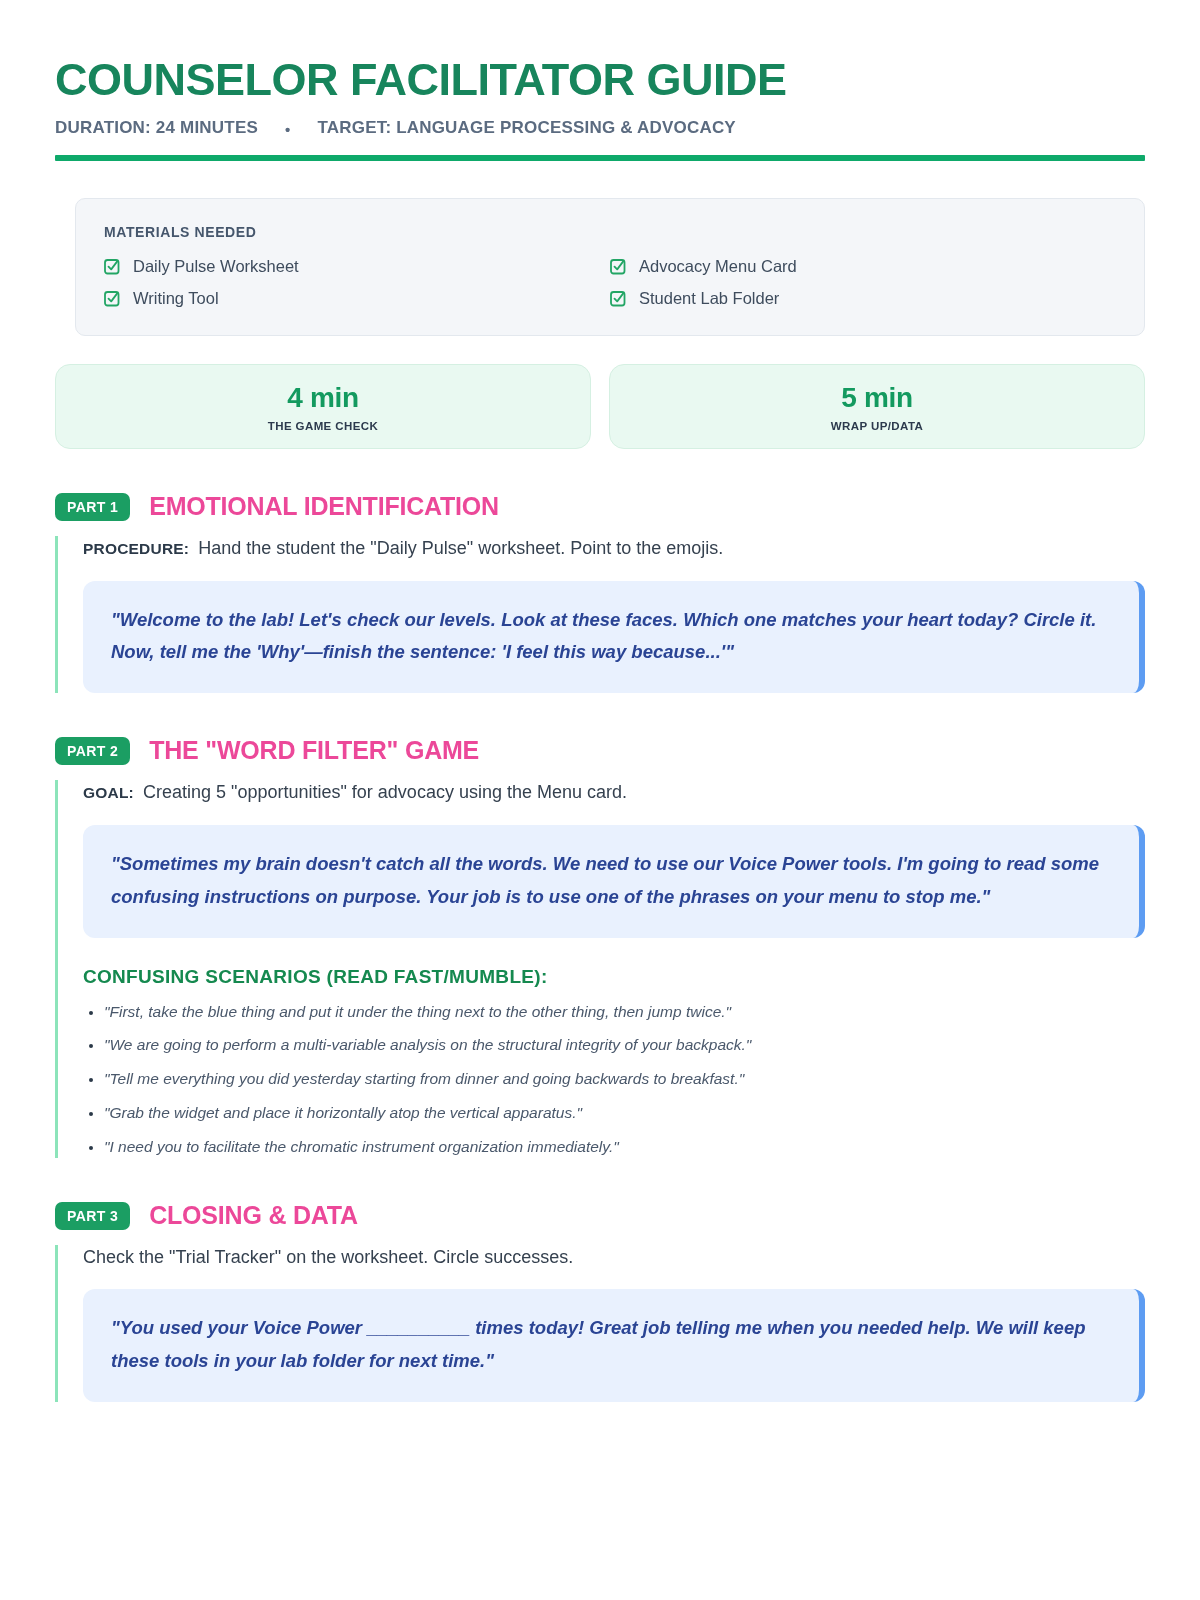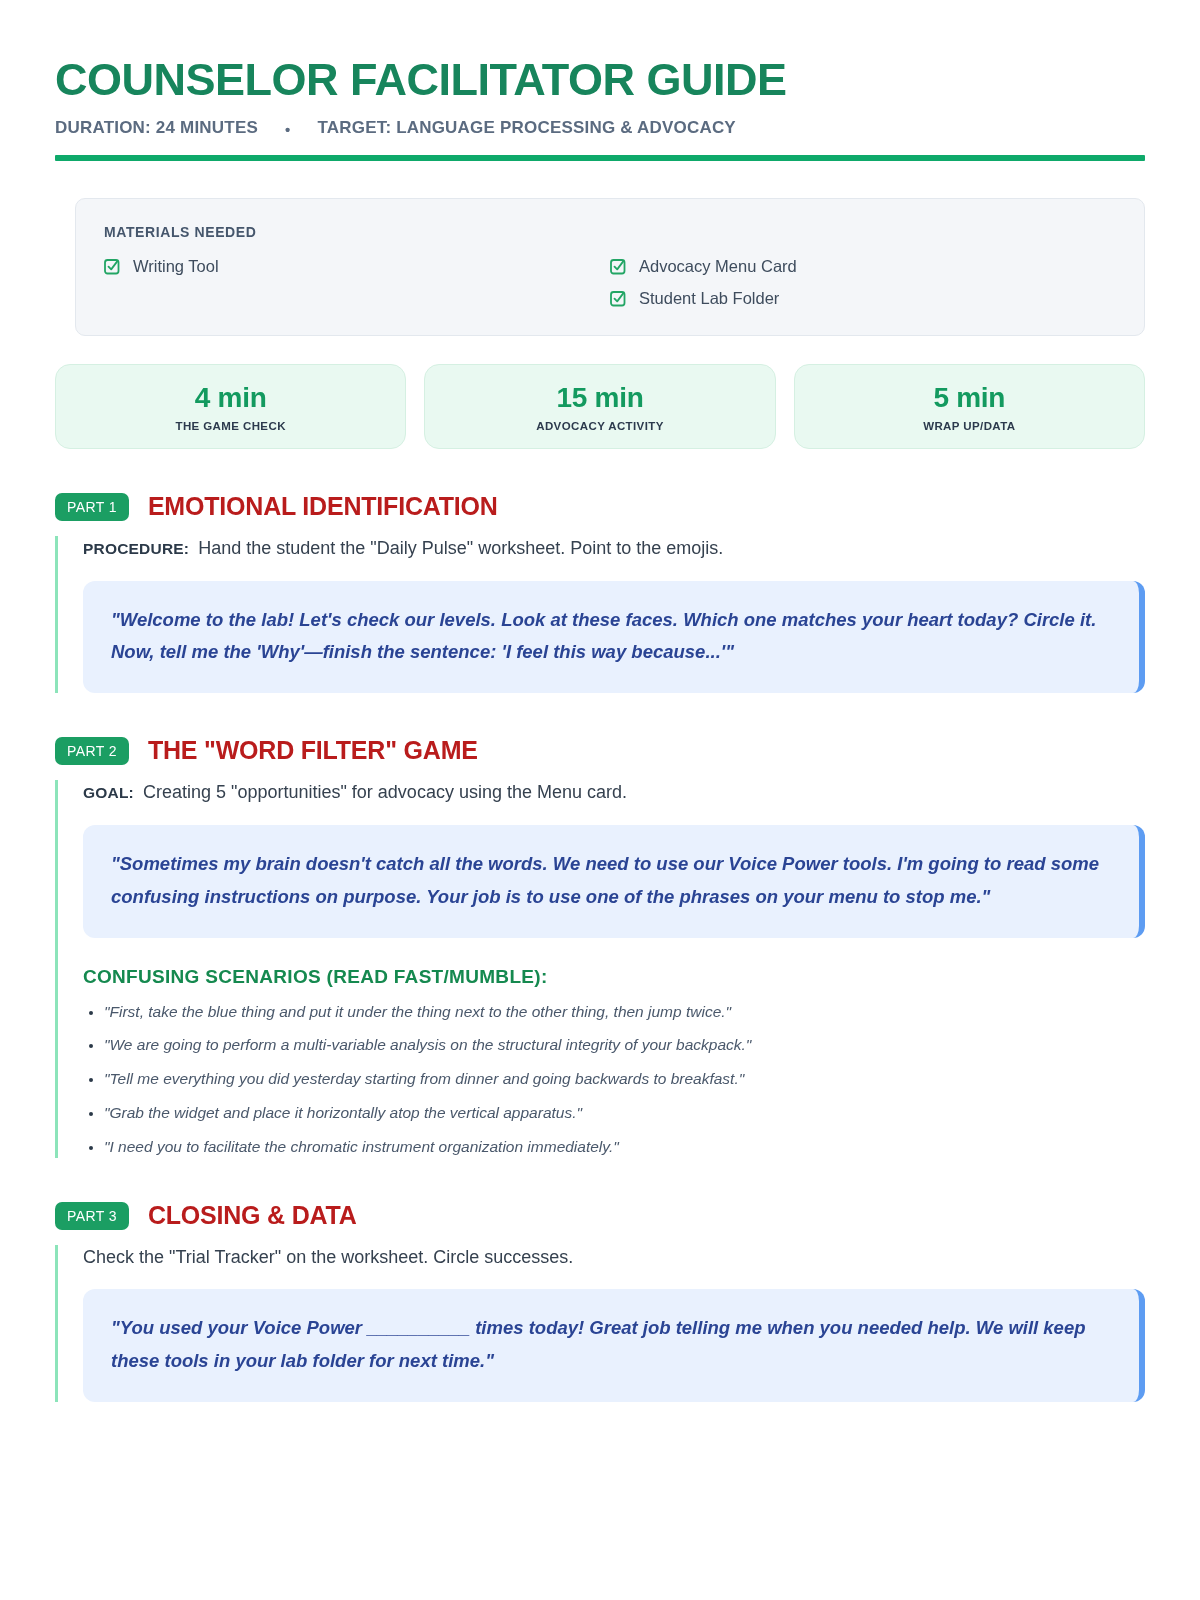--- a/index.html
+++ b/index.html
@@ -42,24 +42,24 @@
     flex:1; background:#e9f9f1; border:1px solid #d5f0e2; border-radius:15px;
     text-align:center; padding:17px 0 16px 0;
   }
   .time-value { font-size:28px; font-weight:800; color:#139a5f; letter-spacing:-0.3px; }
   .time-label { margin-top:6px; font-size:11.5px; font-weight:700; color:#2c3a4d; letter-spacing:0.4px; }
 
   
   .section { margin-top:43px; }
   .sec-head { display:flex; align-items:center; gap:19px; }
   .badge {
-    background:#1b9e63; color:#ffffff; font-size:14px; font-weight:400;
+    background:#1b9e63; color:#ffffff; font-size:14px; font-weight:700;
     padding:6px 12px; border-radius:7px; letter-spacing:0.4px; white-space:nowrap;
   }
-  .sec-title { font-size:25px; font-weight:800; color:#b91c1c; letter-spacing:-0.2px; }
+  .sec-title { font-size:25px; font-weight:800; color:#ec4899; letter-spacing:-0.2px; }
   .sec-body { margin-top:15px; border-left:3px solid #8ce4ba; padding-left:25px; }
   .lead { font-size:18px; color:#35414f; line-height:1.35; }
   .lead-label { font-weight:700; font-size:15.5px; color:#2b3948; margin-right:9px; letter-spacing:0.2px; }
 
   .quote {
     margin-top:20px; background:#e9f1fe;
     border-right:6px solid #5d9cf2; border-radius:12px;
     padding:23px 28px 24px 28px;
     font-size:18.5px; font-style:italic; font-weight:600;
     color:#2a4494; line-height:1.78;
@@ -88,20 +88,27 @@
 
   <div class="materials">
     <div class="mat-heading">MATERIALS NEEDED</div>
     <div class="mat-grid">
       <div class="mat-col">
         <div class="mat-item">
           <svg class="check-icon" viewBox="0 0 17 17">
               <rect x="1" y="2" width="13.5" height="13.5" rx="2.5" fill="none" stroke="#22a565" stroke-width="1.8"></rect>
               <path d="M4.5 8.6 L7.2 11.4 L13.2 3.4" fill="none" stroke="#22a565" stroke-width="1.8" stroke-linecap="round" stroke-linejoin="round"></path>
             </svg>
+          <span>Daily Pulse Worksheet</span>
+        </div>
+        <div class="mat-item">
+          <svg class="check-icon" viewBox="0 0 17 17">
+              <rect x="1" y="2" width="13.5" height="13.5" rx="2.5" fill="none" stroke="#22a565" stroke-width="1.8"></rect>
+              <path d="M4.5 8.6 L7.2 11.4 L13.2 3.4" fill="none" stroke="#22a565" stroke-width="1.8" stroke-linecap="round" stroke-linejoin="round"></path>
+            </svg>
           <span>Writing Tool</span>
         </div>
       </div>
       <div class="mat-col">
         <div class="mat-item">
           <svg class="check-icon" viewBox="0 0 17 17">
               <rect x="1" y="2" width="13.5" height="13.5" rx="2.5" fill="none" stroke="#22a565" stroke-width="1.8"></rect>
               <path d="M4.5 8.6 L7.2 11.4 L13.2 3.4" fill="none" stroke="#22a565" stroke-width="1.8" stroke-linecap="round" stroke-linejoin="round"></path>
             </svg>
           <span>Advocacy Menu Card</span>
@@ -114,24 +121,20 @@
           <span>Student Lab Folder</span>
         </div>
       </div>
     </div>
   </div>
 
   <div class="timeline">
     <div class="time-box">
       <div class="time-value">4 min</div>
       <div class="time-label">THE GAME CHECK</div>
-    </div>
-    <div class="time-box">
-      <div class="time-value">15 min</div>
-      <div class="time-label">ADVOCACY ACTIVITY</div>
     </div>
     <div class="time-box">
       <div class="time-value">5 min</div>
       <div class="time-label">WRAP UP/DATA</div>
     </div>
   </div>
 
   <div class="section">
     <div class="sec-head">
       <span class="badge">PART 1</span>

